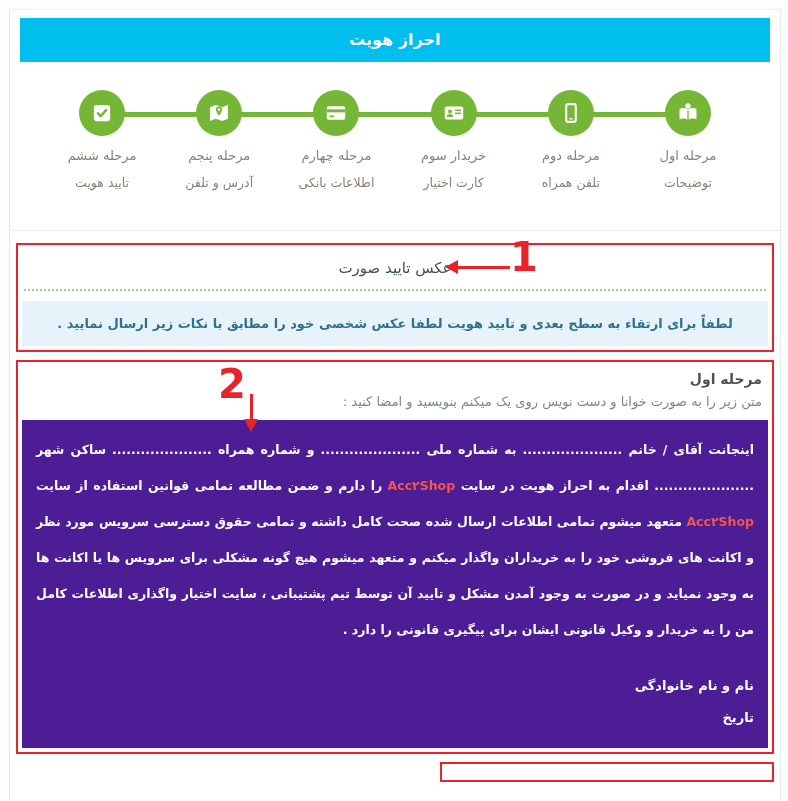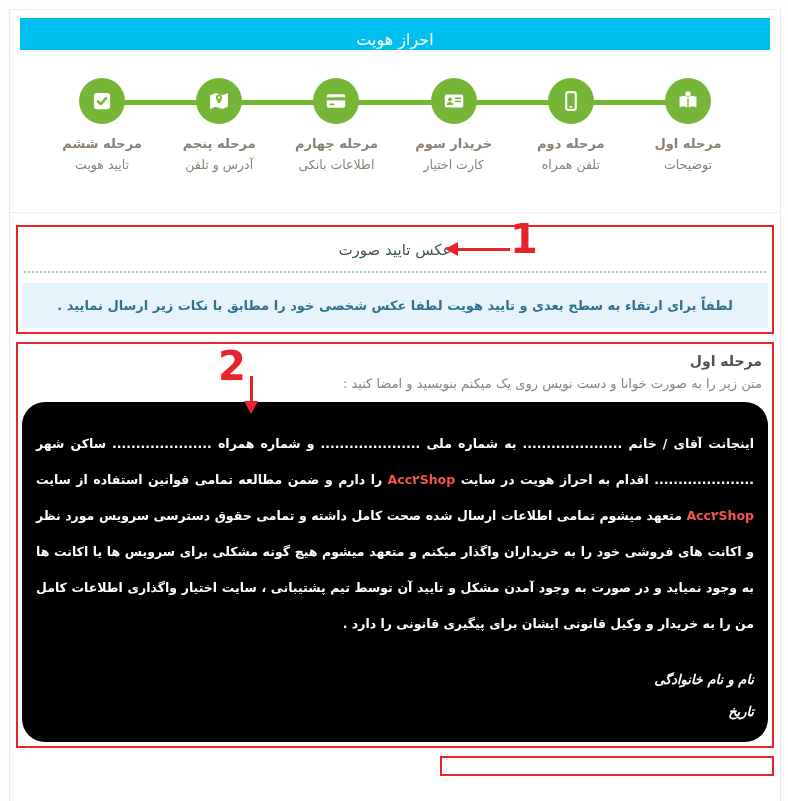--- a/index.html
+++ b/index.html
@@ -1,41 +1,41 @@
 <!DOCTYPE html>
 <html lang="fa" dir="rtl"><head>
 <meta charset="utf-8">
 <style>
   * { box-sizing: border-box; }
   body { margin:0; background:#fdfdfd; font-family:"DejaVu Sans","Liberation Sans",sans-serif; direction:rtl; }
   .frame { width:772px; margin:9px 7px 0 9px; background:#fff; border-left:1px solid #e9e9e9; border-right:1px solid #e9e9e9; border-top:1px solid #f0f0f0; padding-bottom:8px; }
-  .header { margin:8px 10px 0; background:#00bfef; color:#fff; text-align:center; font-weight:normal; font-size:16px; padding:12px 0 1px; }
+  .header { margin:8px 10px 0; background:#00bfef; color:#fff; text-align:center; font-weight:bold; font-size:16px; padding:12px 0 13px; }
   
   .stepper { position:relative; display:flex; justify-content:space-between; padding:28px 42px 40px; }
   .track { position:absolute; top:50px; right:84px; left:84px; height:5px; background:#76b637; border-radius:3px; }
   .step { position:relative; width:100px; text-align:center; }
   .circle { width:46px; height:46px; margin:0 auto; background:#76b637; border-radius:50%; display:flex; align-items:center; justify-content:center; position:relative; z-index:1; }
-  .step-label { margin-top:12px; font-size:13px; font-weight:bold; color:#8b8075; white-space:nowrap; }
-  .step-sub { margin-top:6px; font-size:12.5px; color:#8b8075; white-space:nowrap; }
+  .step-label { margin-top:12px; font-size:13px; font-weight:normal; color:#8b8075; white-space:nowrap; }
+  .step-sub { margin-top:12px; font-size:12.5px; color:#8b8075; white-space:nowrap; }
   .stepper-divider { border-bottom:1px solid #ececec; margin:0; }
   
   .sections { padding:12px 6px 0; }
   .redbox { border:2px solid #e8232a; margin:0 0 8px; position:relative; }
   
   .s1 { padding:4px; }
   .s1-title { text-align:center; color:#3d5059; font-size:15px; padding:10px 0 12px; }
   .s1-dotted { border-top:2px dotted #97d0a3; margin:0 2px; }
   .s1-info { background:#e7f3fb; color:#31708f; text-align:center; font-size:13px; padding:15px 10px; margin-top:10px;font-weight:bold; }
   
   .s2 { padding:4px; }
   .s2-head { color:#4a5258; font-weight:bold; font-size:14px; padding:5px 6px 0; }
   .s2-inst { color:#7b8790; font-size:13px; padding:7px 6px 11px; }
-  .statement { background:#000000; color:#fff; font-weight:bold; font-size:12.5px; line-height:36px; padding:24px 14px 14px; text-align:justify;border-radius:23px; }
+  .statement { background:#4c1d95; color:#fff; font-weight:bold; font-size:12.5px; line-height:36px; padding:12px 14px 14px; text-align:justify; }
   .brand { color:#f2564d; }
-  .signature { margin-top:22px; line-height:32px; font-size:13px; text-align:right;font-style:italic; }
+  .signature { margin-top:22px; line-height:32px; font-size:13px; text-align:right; }
   
   .row3 { position:relative; min-height:152px; }
   .s3 { width:334px; margin:0; padding:6px 8px 10px; }
   
   .ann-num { position:absolute; color:#e8232a; font-weight:bold; font-size:40px; line-height:1; }
   .shaft-h { position:absolute; height:3px; background:#e8232a; }
   .shaft-v { position:absolute; width:3px; background:#e8232a; }
   .head-left::before { content:''; position:absolute; left:-13px; top:-6px; border:7.5px solid transparent; border-left:0; border-right:13px solid #e8232a; }
   .head-down::after { content:''; position:absolute; bottom:-12px; left:-6px; border:7.5px solid transparent; border-bottom:0; border-top:13px solid #e8232a; }
   .num1 { top:-8px; left:492px; }

